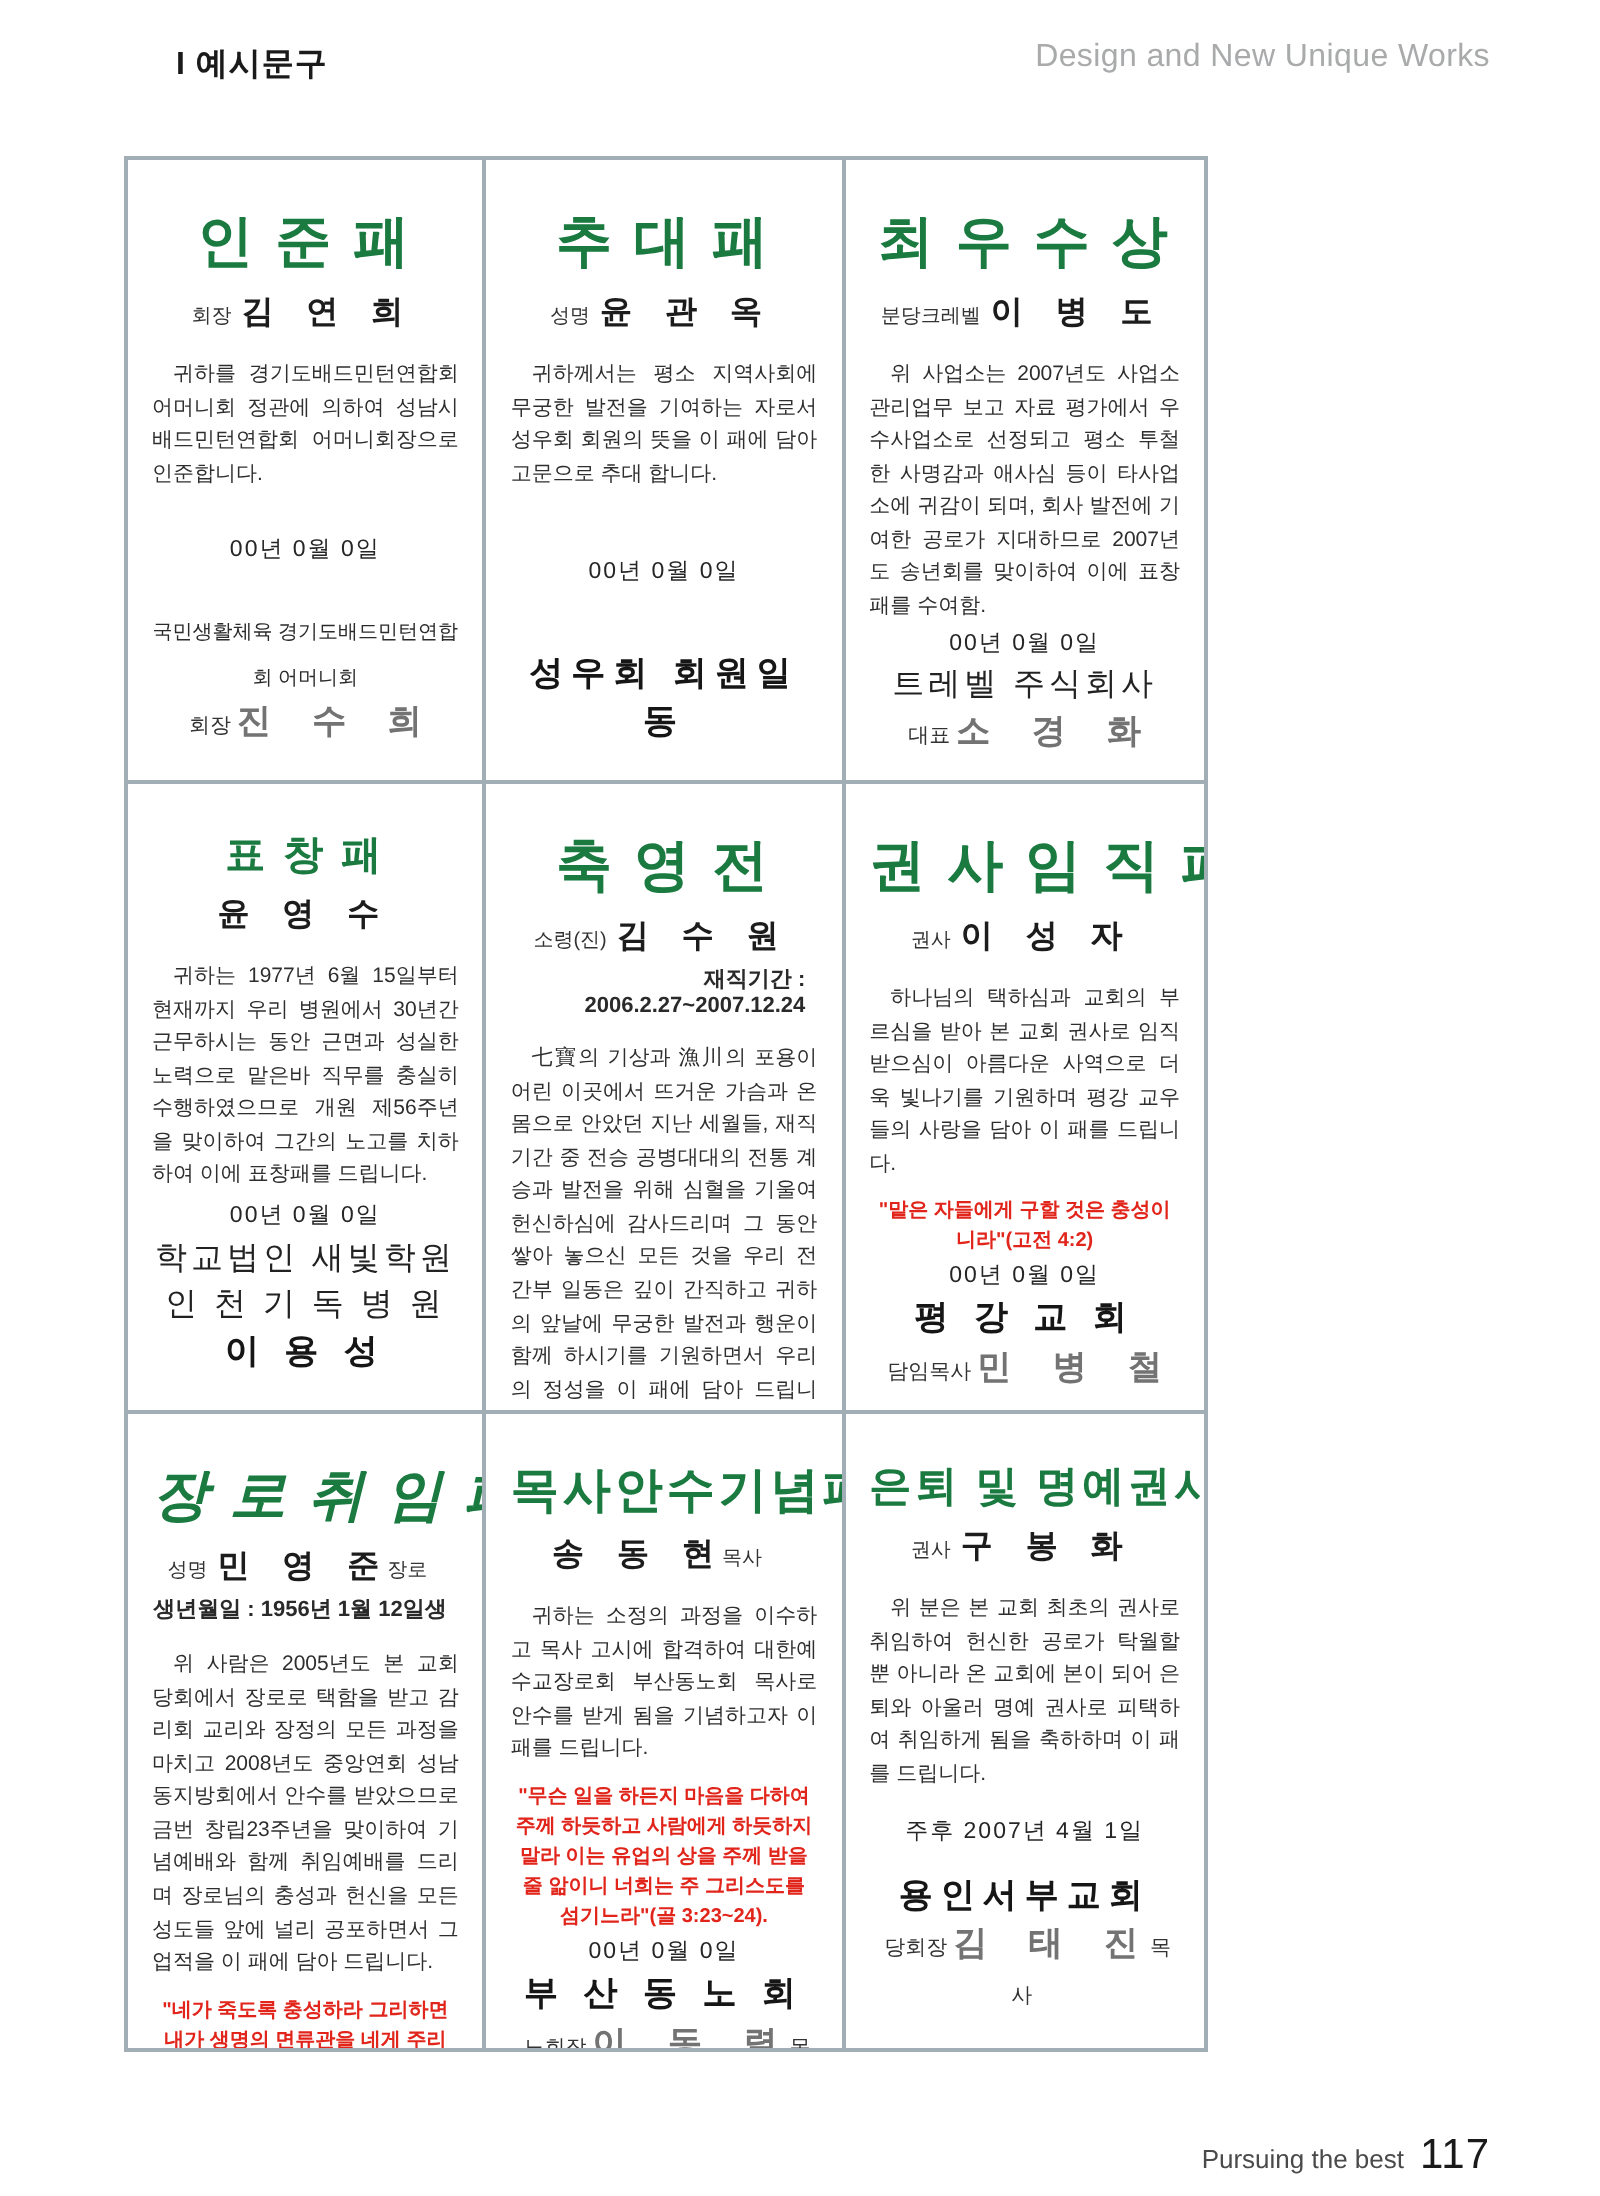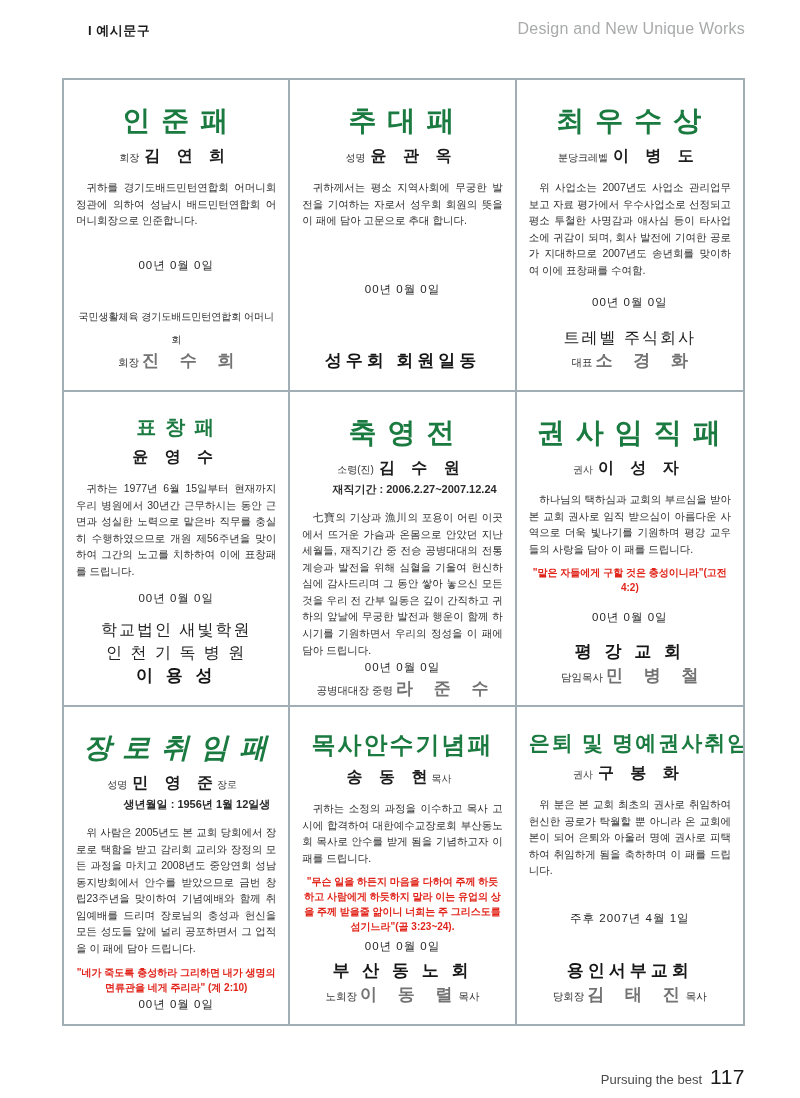--- a/index.html
+++ b/index.html
@@ -6,32 +6,32 @@
   html, body { background: #ffffff; }
   body {
     width: 800px; height: 1098px;
     font-family: "Liberation Sans", sans-serif;
     position: relative;
     color: #222;
   }
   
   .page-header-left {
     position: absolute; left: 88px; top: 22px;
-    font-size: 13px; font-weight: bold; color: #1a1a1a;
+    font-size: 16px; font-weight: bold; color: #1a1a1a;
     letter-spacing: 0.5px;
   }
   .page-header-right {
     position: absolute; right: 55px; top: 20px;
     font-size: 16px; color: #a9aaab; font-weight: normal;
     letter-spacing: 0.2px;
   }
   
   .plaque-grid {
     position: absolute; left: 62px; top: 78px;
-    width: 683px; height: 948px;
+    width: 542px; height: 948px;
     display: grid;
     grid-template-columns: 1fr 1fr 1fr;
     grid-template-rows: 312px 315px 1fr;
     border: 2px solid var(--border, #a2aeb6);
     background: #fff;
   }
   .cell {
     border-right: 2px solid var(--border, #a2aeb6);
     border-bottom: 2px solid var(--border, #a2aeb6);
     display: flex; flex-direction: column;

